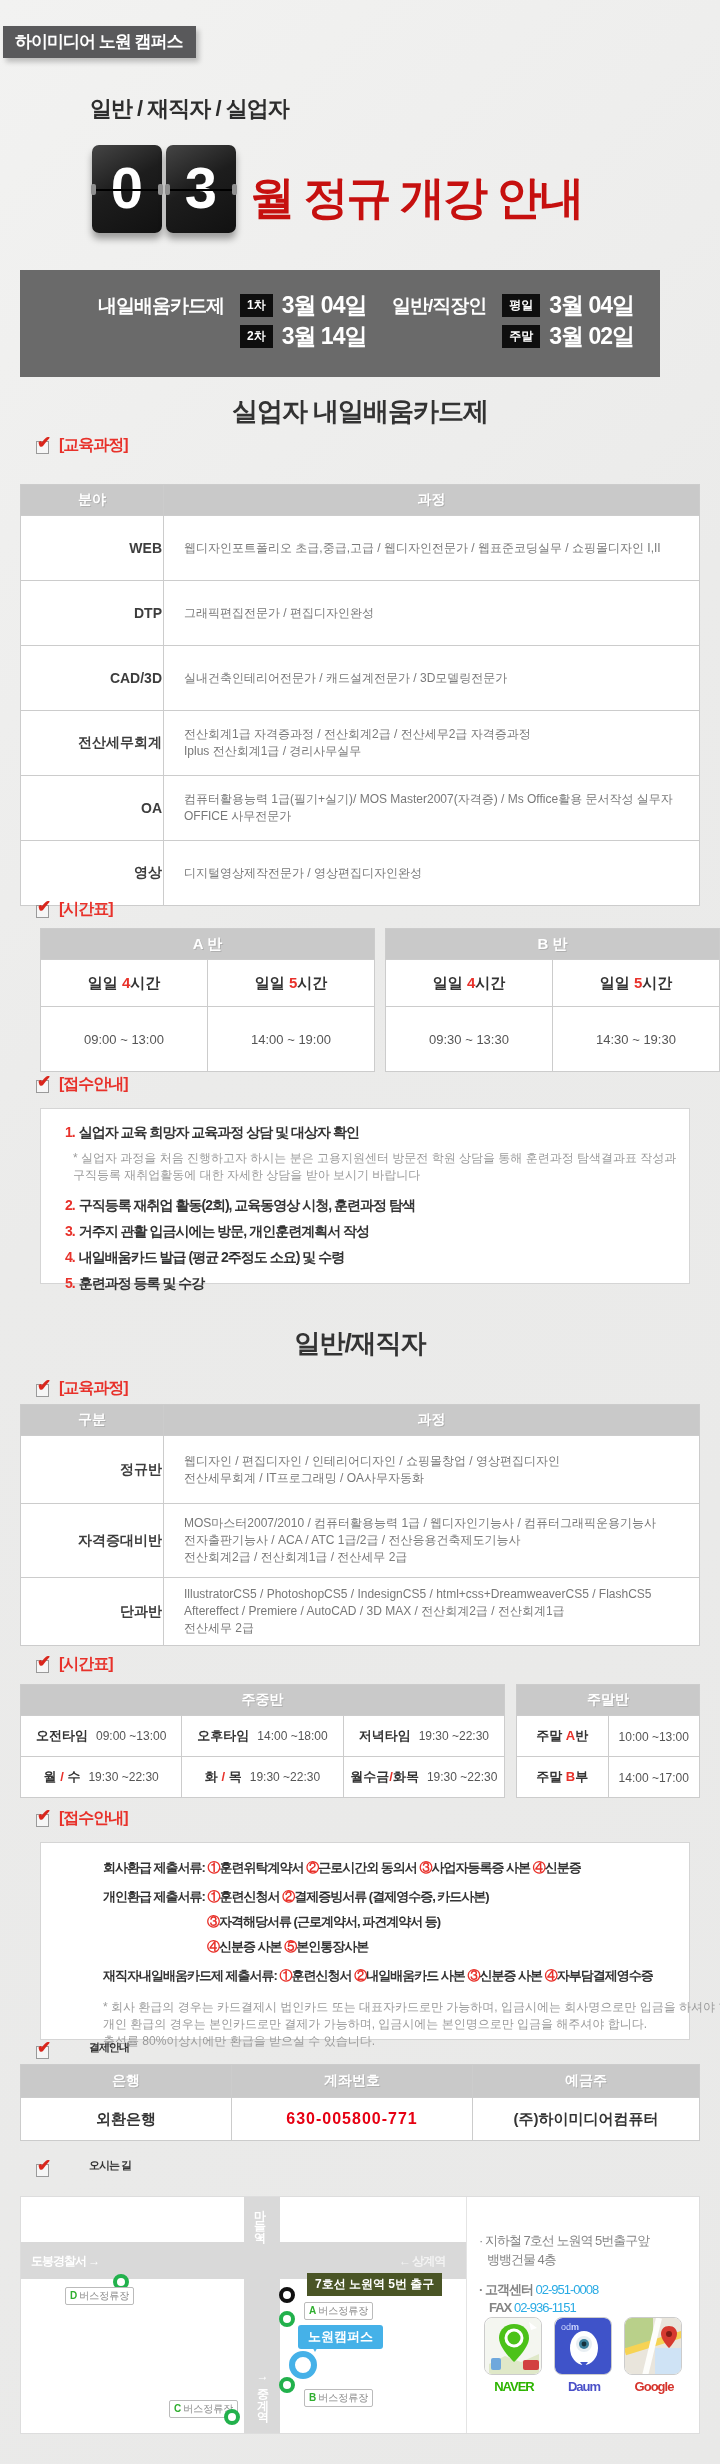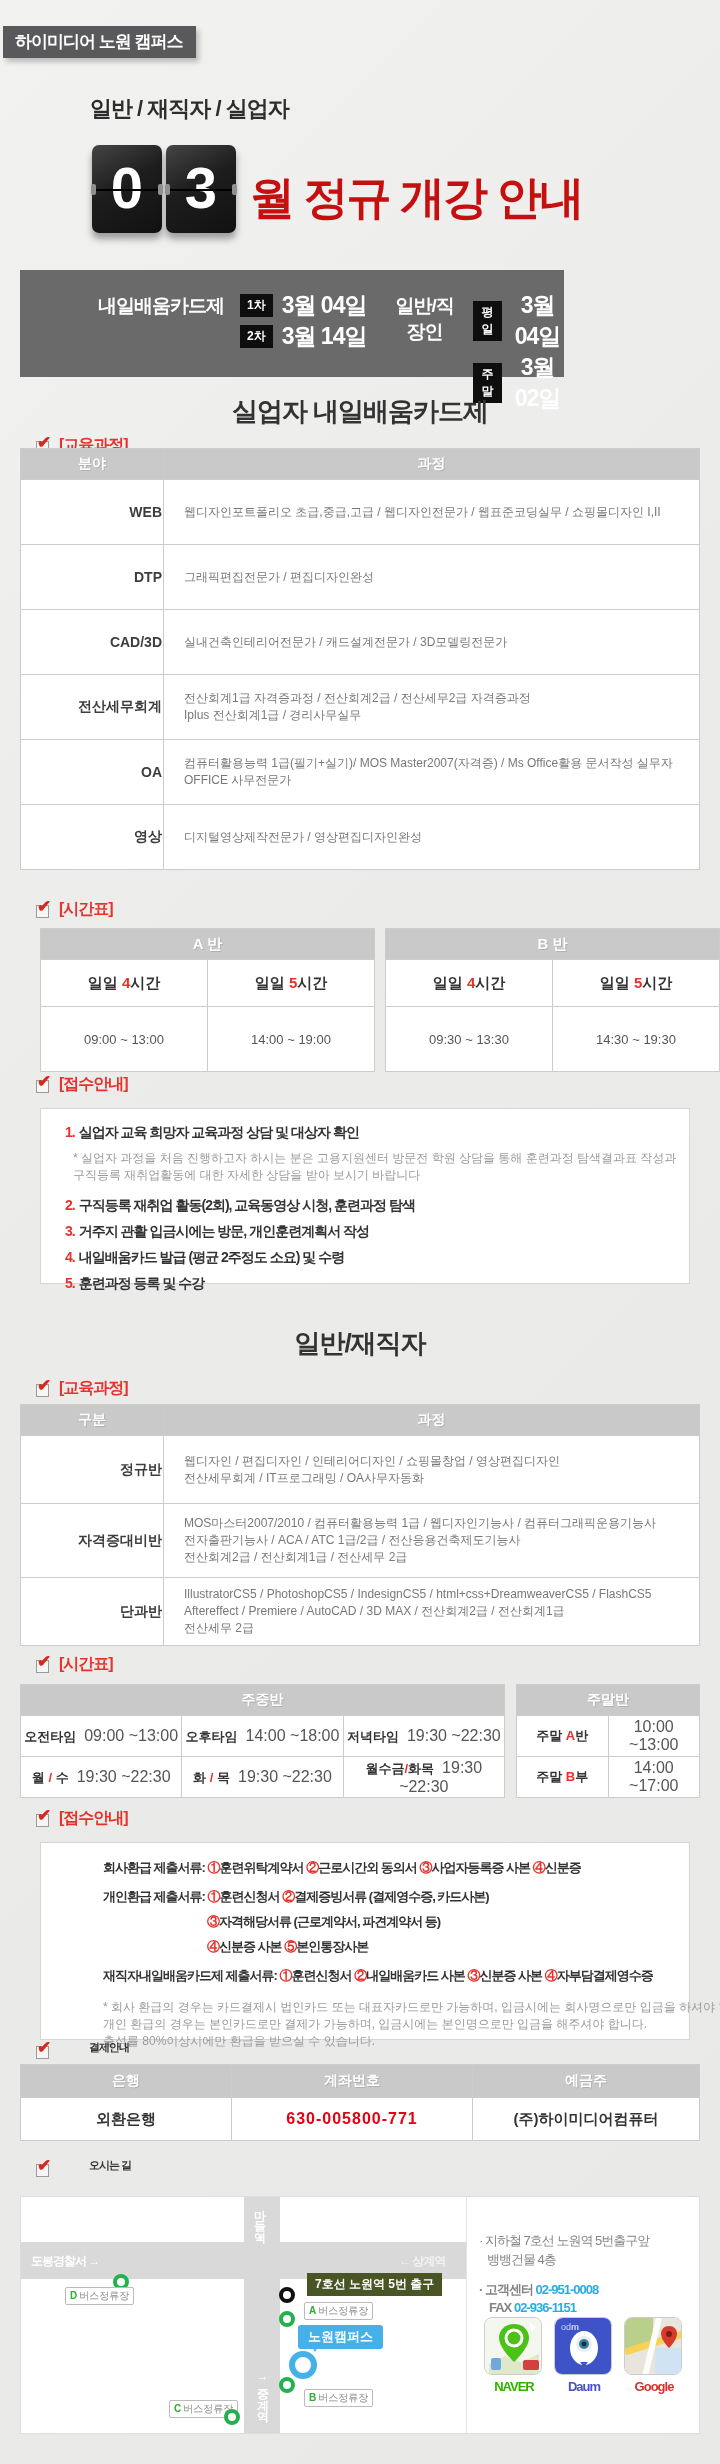--- a/index.html
+++ b/index.html
@@ -14,21 +14,21 @@
   .clock{position:absolute;left:92px;top:145px;display:flex;gap:4px;}
   .flip-card{position:relative;width:70px;height:88px;border-radius:7px;
     background:linear-gradient(150deg,#454545 0%,#1d1d1d 45%,#111 100%);
     box-shadow:0 6px 7px rgba(0,0,0,.35);color:#fff;font-size:58px;font-weight:bold;
     text-align:center;line-height:86px;}
   .flip-card:after{content:"";position:absolute;left:0;right:0;top:50%;height:2px;background:#000;}
   .flip-pin-l,.flip-pin-r{position:absolute;top:calc(50% - 5px);width:5px;height:11px;background:#909090;border-radius:2px;z-index:2;}
   .flip-pin-l{left:-1px;} .flip-pin-r{right:-1px;}
   .main-title{position:absolute;left:250px;top:168px;font-size:45px;font-weight:bold;color:#c6100f;letter-spacing:-2px;}
   
-  .open-bar{position:absolute;left:20px;top:270px;width:544px;height:107px;background:#6a6a6a;text-align:center;}
+  .open-bar{position:absolute;left:20px;top:270px;width:640px;height:107px;background:#6a6a6a;}
   .open-group{position:absolute;top:20px;display:flex;}
   .open-group .glabel{color:#fff;font-size:19px;font-weight:bold;letter-spacing:-1px;margin:3px 16px 0 0;}
   .open-rows{display:flex;flex-direction:column;}
   .open-row{display:flex;align-items:center;}
   .open-badge{background:#0e0e0e;color:#fff;font-size:12px;font-weight:bold;padding:3px 7px;margin-right:9px;}
   .open-date{color:#fff;font-size:23px;font-weight:bold;letter-spacing:-1px;}
   
   .sec-title{position:absolute;left:0;width:720px;text-align:center;font-size:26px;font-weight:bold;color:#333;letter-spacing:-1px;}
   .chk-label{position:absolute;left:36px;display:flex;align-items:flex-start;}
   .chk{position:relative;width:15px;height:15px;margin:3px 8px 0 0;display:inline-block;}
@@ -48,21 +48,21 @@
   
   .tbl-ab{position:absolute;width:335px;margin-left:20px;}
   .tbl-ab th{height:28px;font-size:15px;}
   .tbl-ab .hcell{height:44px;text-align:center;font-size:15px;font-weight:bold;color:#333;}
   .tbl-ab .tcell{height:62px;text-align:center;font-size:13px;color:#555;}
   
   .tbl-wk{position:absolute;table-layout:fixed;}
   .tbl-wk th{height:28px;font-size:14px;}
   .tbl-wk td{height:38px;text-align:center;font-size:13px;color:#333;}
   .wk-label{font-weight:bold;color:#333;}
-  .wk-time{color:#555;font-size:16px;margin-left:8px;}
+  .wk-time{color:#555;font-size:12px;margin-left:8px;}
   
   .tbl-pay{position:absolute;left:20px;width:680px;table-layout:fixed;}
   .tbl-pay th{height:30px;}
   .tbl-pay td{height:40px;text-align:center;font-size:15px;color:#333;font-weight:bold;}
   .tbl-pay .acct{color:#e60012;font-size:16px;letter-spacing:1px;}
   
   .info-box{position:absolute;background:#fff;border:1px solid #d5d5d5;box-sizing:border-box;}
   .box1{left:40px;top:1108px;width:650px;height:176px;padding:15px 24px;}
   .recv-item{font-size:14px;font-weight:bold;color:#333;letter-spacing:-1px;margin-bottom:8px;white-space:nowrap;}
   .recv-item .num{color:#e8312a;margin-right:4px;}
@@ -85,21 +85,21 @@
   .busstop .gn{color:#2fae2f;font-weight:bold;margin-right:2px;}
   .stop-dot{position:absolute;width:8px;height:8px;border:4px solid #22b14c;border-radius:50%;background:#fff;}
   .exit-dot{position:absolute;width:8px;height:8px;border:4px solid #111;border-radius:50%;background:#fff;}
   .exit-badge{position:absolute;background:#4a5526;color:#fff;font-size:12px;font-weight:bold;padding:3px 8px;white-space:nowrap;}
   .campus-bubble{position:absolute;background:#45b1e8;color:#fff;font-size:13px;font-weight:bold;padding:3px 10px;border-radius:3px;white-space:nowrap;}
   .campus-bubble:after{content:"";position:absolute;left:12px;bottom:-8px;border:5px solid transparent;border-top:9px solid #45b1e8;}
   .campus-ring{position:absolute;width:16px;height:16px;border:6px solid #45b1e8;border-radius:50%;background:#fff;}
   .map-info{position:absolute;left:458px;top:0;width:220px;height:236px;}
   .addr{font-size:13px;color:#848484;letter-spacing:-1px;line-height:19px;white-space:nowrap;}
   .contact{font-size:13px;color:#848484;font-weight:bold;letter-spacing:-1px;line-height:18px;white-space:nowrap;}
-  .cy{color:#2aabe4;font-weight:bold;}
+  .cy{color:#2aabe4;font-weight:normal;}
   .apps{position:absolute;left:5px;top:120px;display:flex;gap:10px;}
   .app{width:60px;text-align:center;cursor:pointer;}
   .app-icon{width:58px;height:58px;border:1px solid #ccc;border-radius:8px;box-sizing:border-box;overflow:hidden;}
   .app-label{font-size:13px;font-weight:bold;margin-top:4px;letter-spacing:-1px;}
   .lbl-naver{color:#2db400;} .lbl-daum{color:#4a50c8;} .lbl-google{color:#d6332c;}
 </style>
 </head>
 <body>
 
 <div class="page">
@@ -144,21 +144,21 @@
   <div class="sec-title" style="top:394px">실업자 내일배움카드제</div>
 
   <div class="chk-label" style="top:435px">
     <span class="chk">
         <span class="chk-box"></span>
         <span class="chk-mark">✔</span>
       </span>
     <span class="chk-text-red">[교육과정]</span>
   </div>
 
-  <table class="tbl-cur" style="top:448px">
+  <table class="tbl-cur" style="top:484px">
     <tbody>
         <tr>
       <th style="width:140px">분야</th>
       <th>과정</th>
     </tr>
     <tr style="height:65px">
           <td class="cat">WEB</td>
       <td class="crs">
             <div>웹디자인포트폴리오 초급,중급,고급 / 웹디자인전문가 / 웹표준코딩실무 / 쇼핑몰디자인 I,II</div>
           </td>

